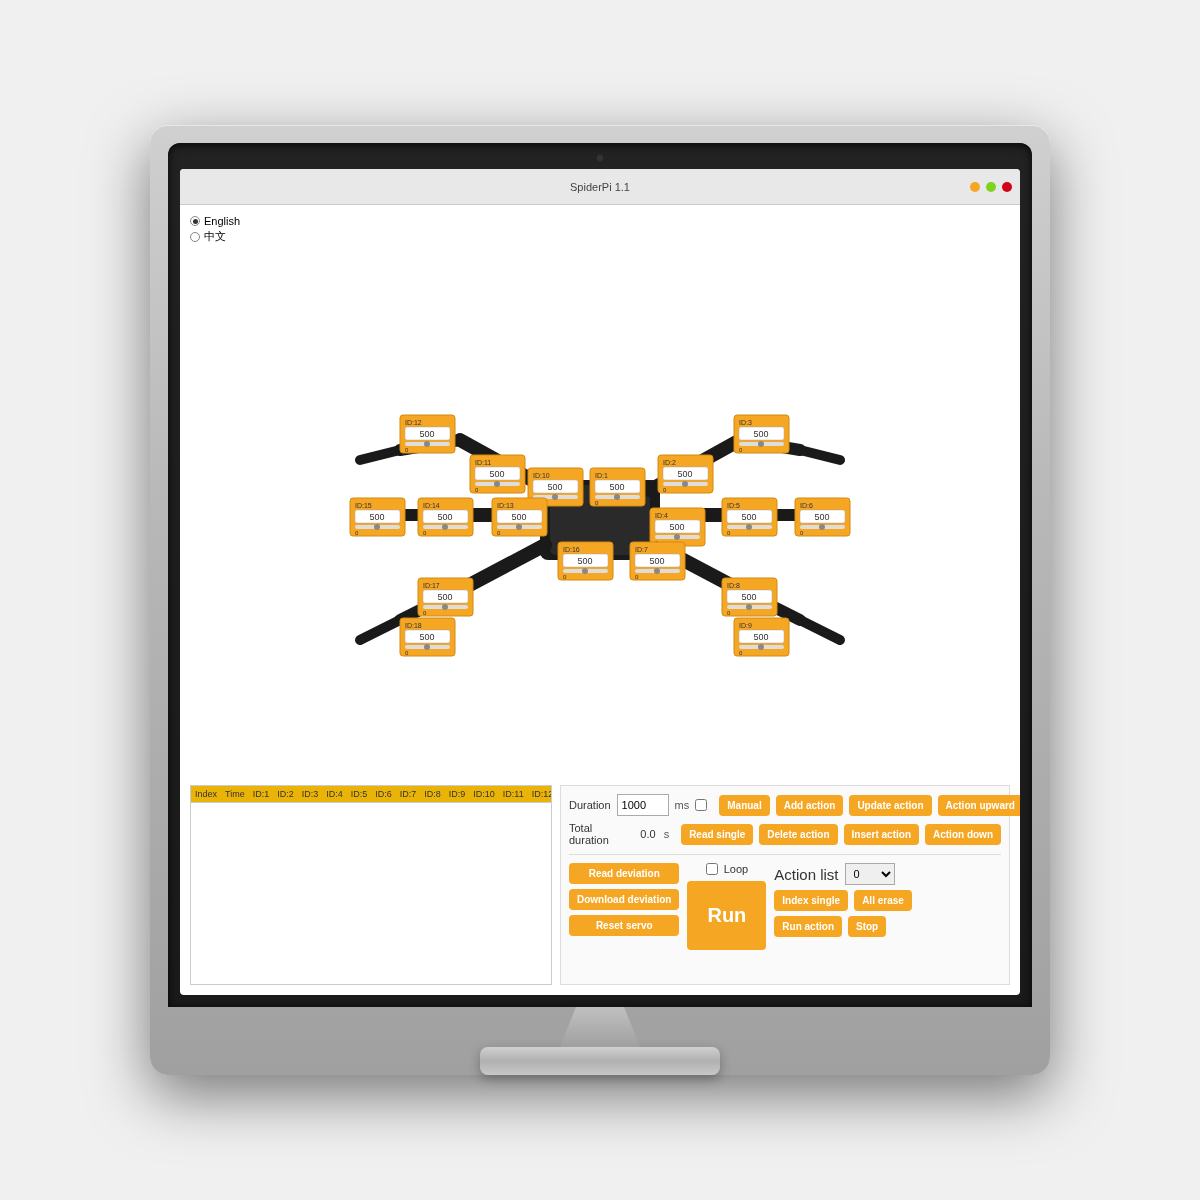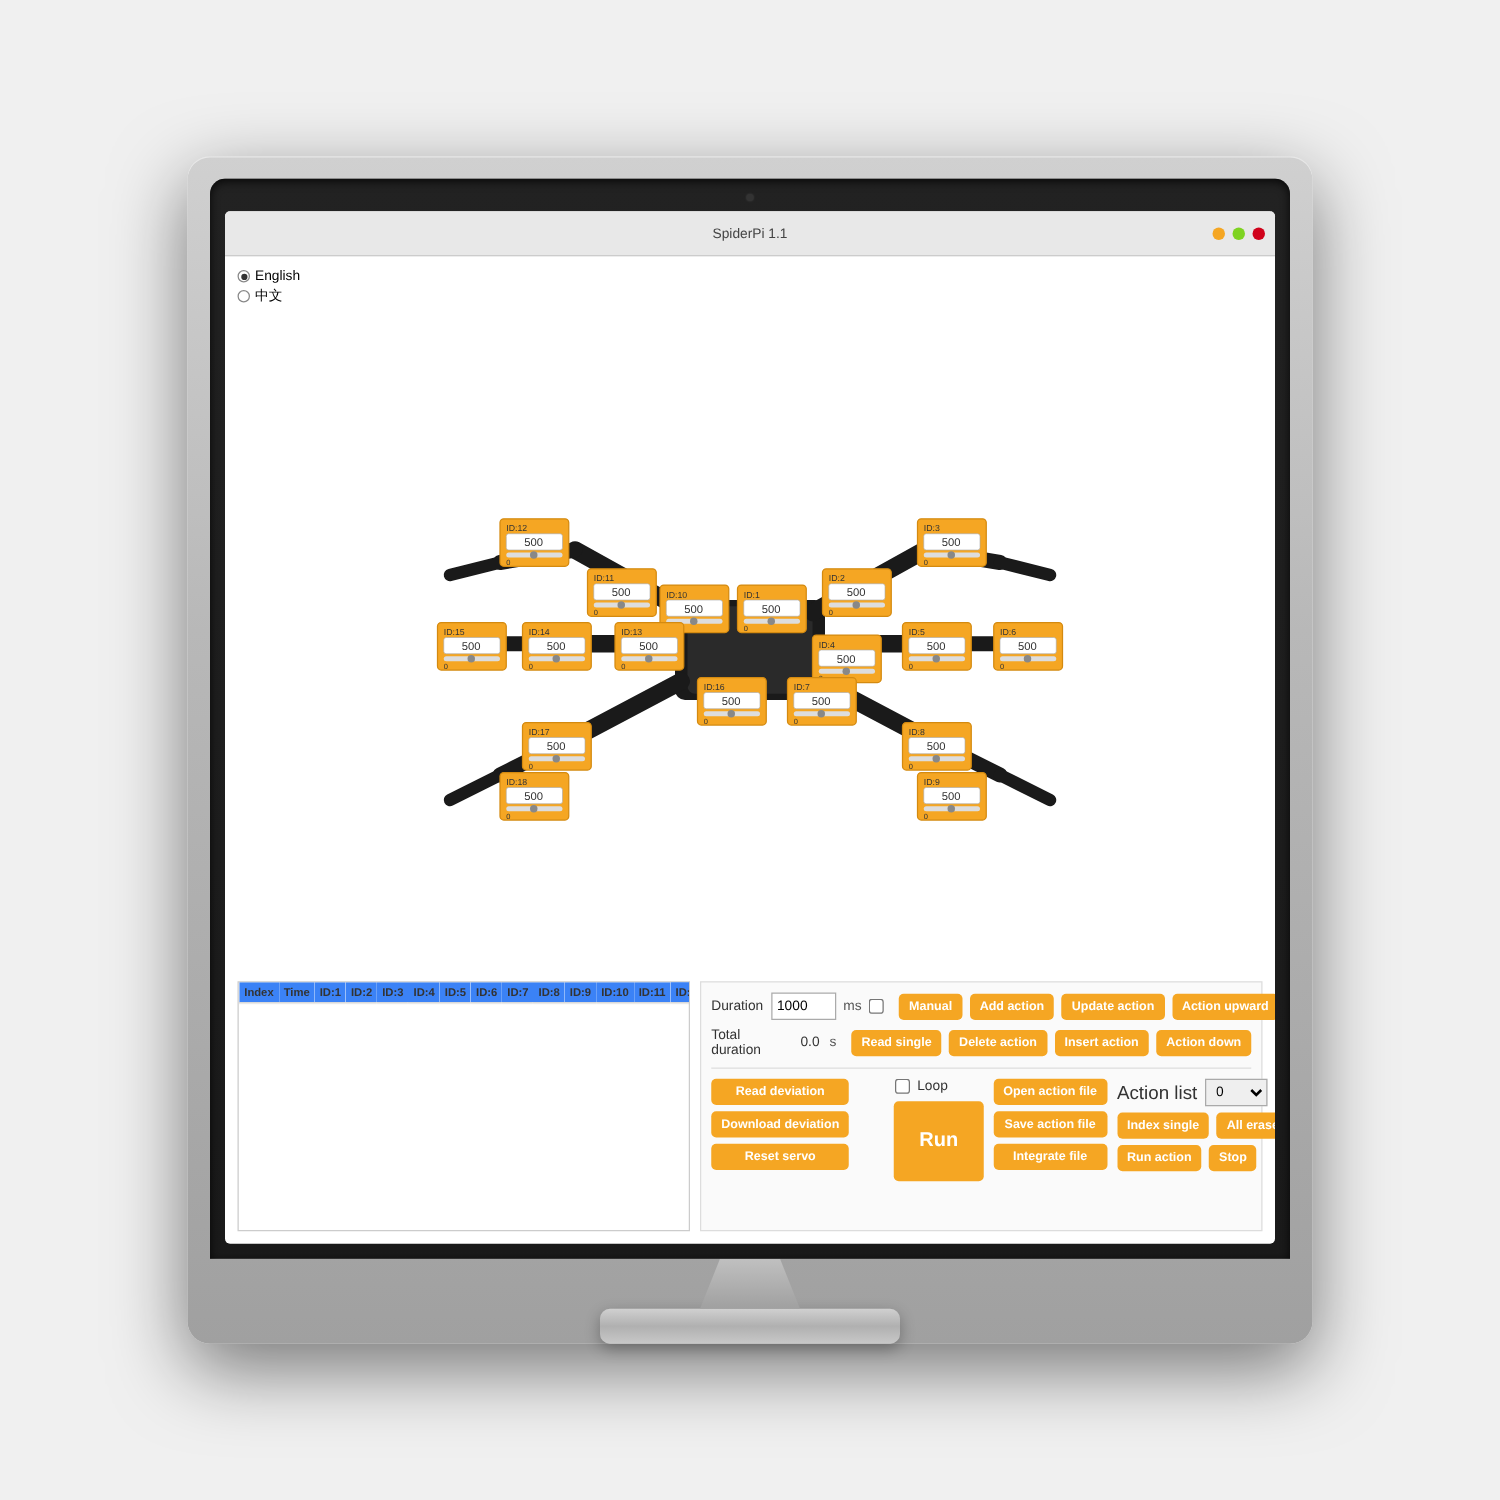--- a/index.html
+++ b/index.html
@@ -152,25 +152,25 @@
       flex: 1;
       border: 1px solid #ccc;
       overflow: auto;
       font-size: 9px;
     }
     .data-table {
       width: 100%;
       border-collapse: collapse;
     }
     .data-table th {
-      background: #3b82f6;
+      background: #eab308;
       border-bottom: 1px solid #ccc;
       padding: 3px 4px;
       text-align: center;
-      font-weight: bold;
+      font-weight: normal;
       color: #333;
       position: sticky;
       top: 0;
     }
 
     
     .control-panel {
       width: 450px;
       display: flex;
       flex-direction: column;
@@ -245,25 +245,24 @@
       padding: 0 4px;
       width: 50px;
     }
 
     
     .btn-run {
       background: #f5a623;
       border: none;
       border-radius: 4px;
       color: #fff;
-      font-size: 16px;
+      font-size: 20px;
       font-weight: bold;
       padding: 23px 20px;
       cursor: pointer;
-      margin-left: 28px;
     }
 
     
     .mid-controls {
       display: flex;
       gap: 8px;
     }
 
     .mid-left {
       display: flex;
@@ -614,25 +613,20 @@
               </div>
 
               <div class="mid-middle">
                 <div class="control-row" style="margin-bottom:6px;">
                   <input type="checkbox" class="checkbox-small" style="">
                   <span class="control-label">Loop</span>
                 </div>
                 <button class="btn-run">Run</button>
               </div>
 
-              <div class="mid-right">
-                <button class="btn-orange">Open action file</button>
-                <button class="btn-orange">Save action file</button>
-                <button class="btn-orange">Integrate file</button>
-              </div>
 
               <div class="mid-far-right">
                 <div class="action-list-row">
                   <span class="action-list-label">Action list</span>
                   <select class="action-select">
                     <option>0</option>
                   </select>
                 </div>
                 <div class="control-row">
                   <button class="btn-orange">Index single</button>

